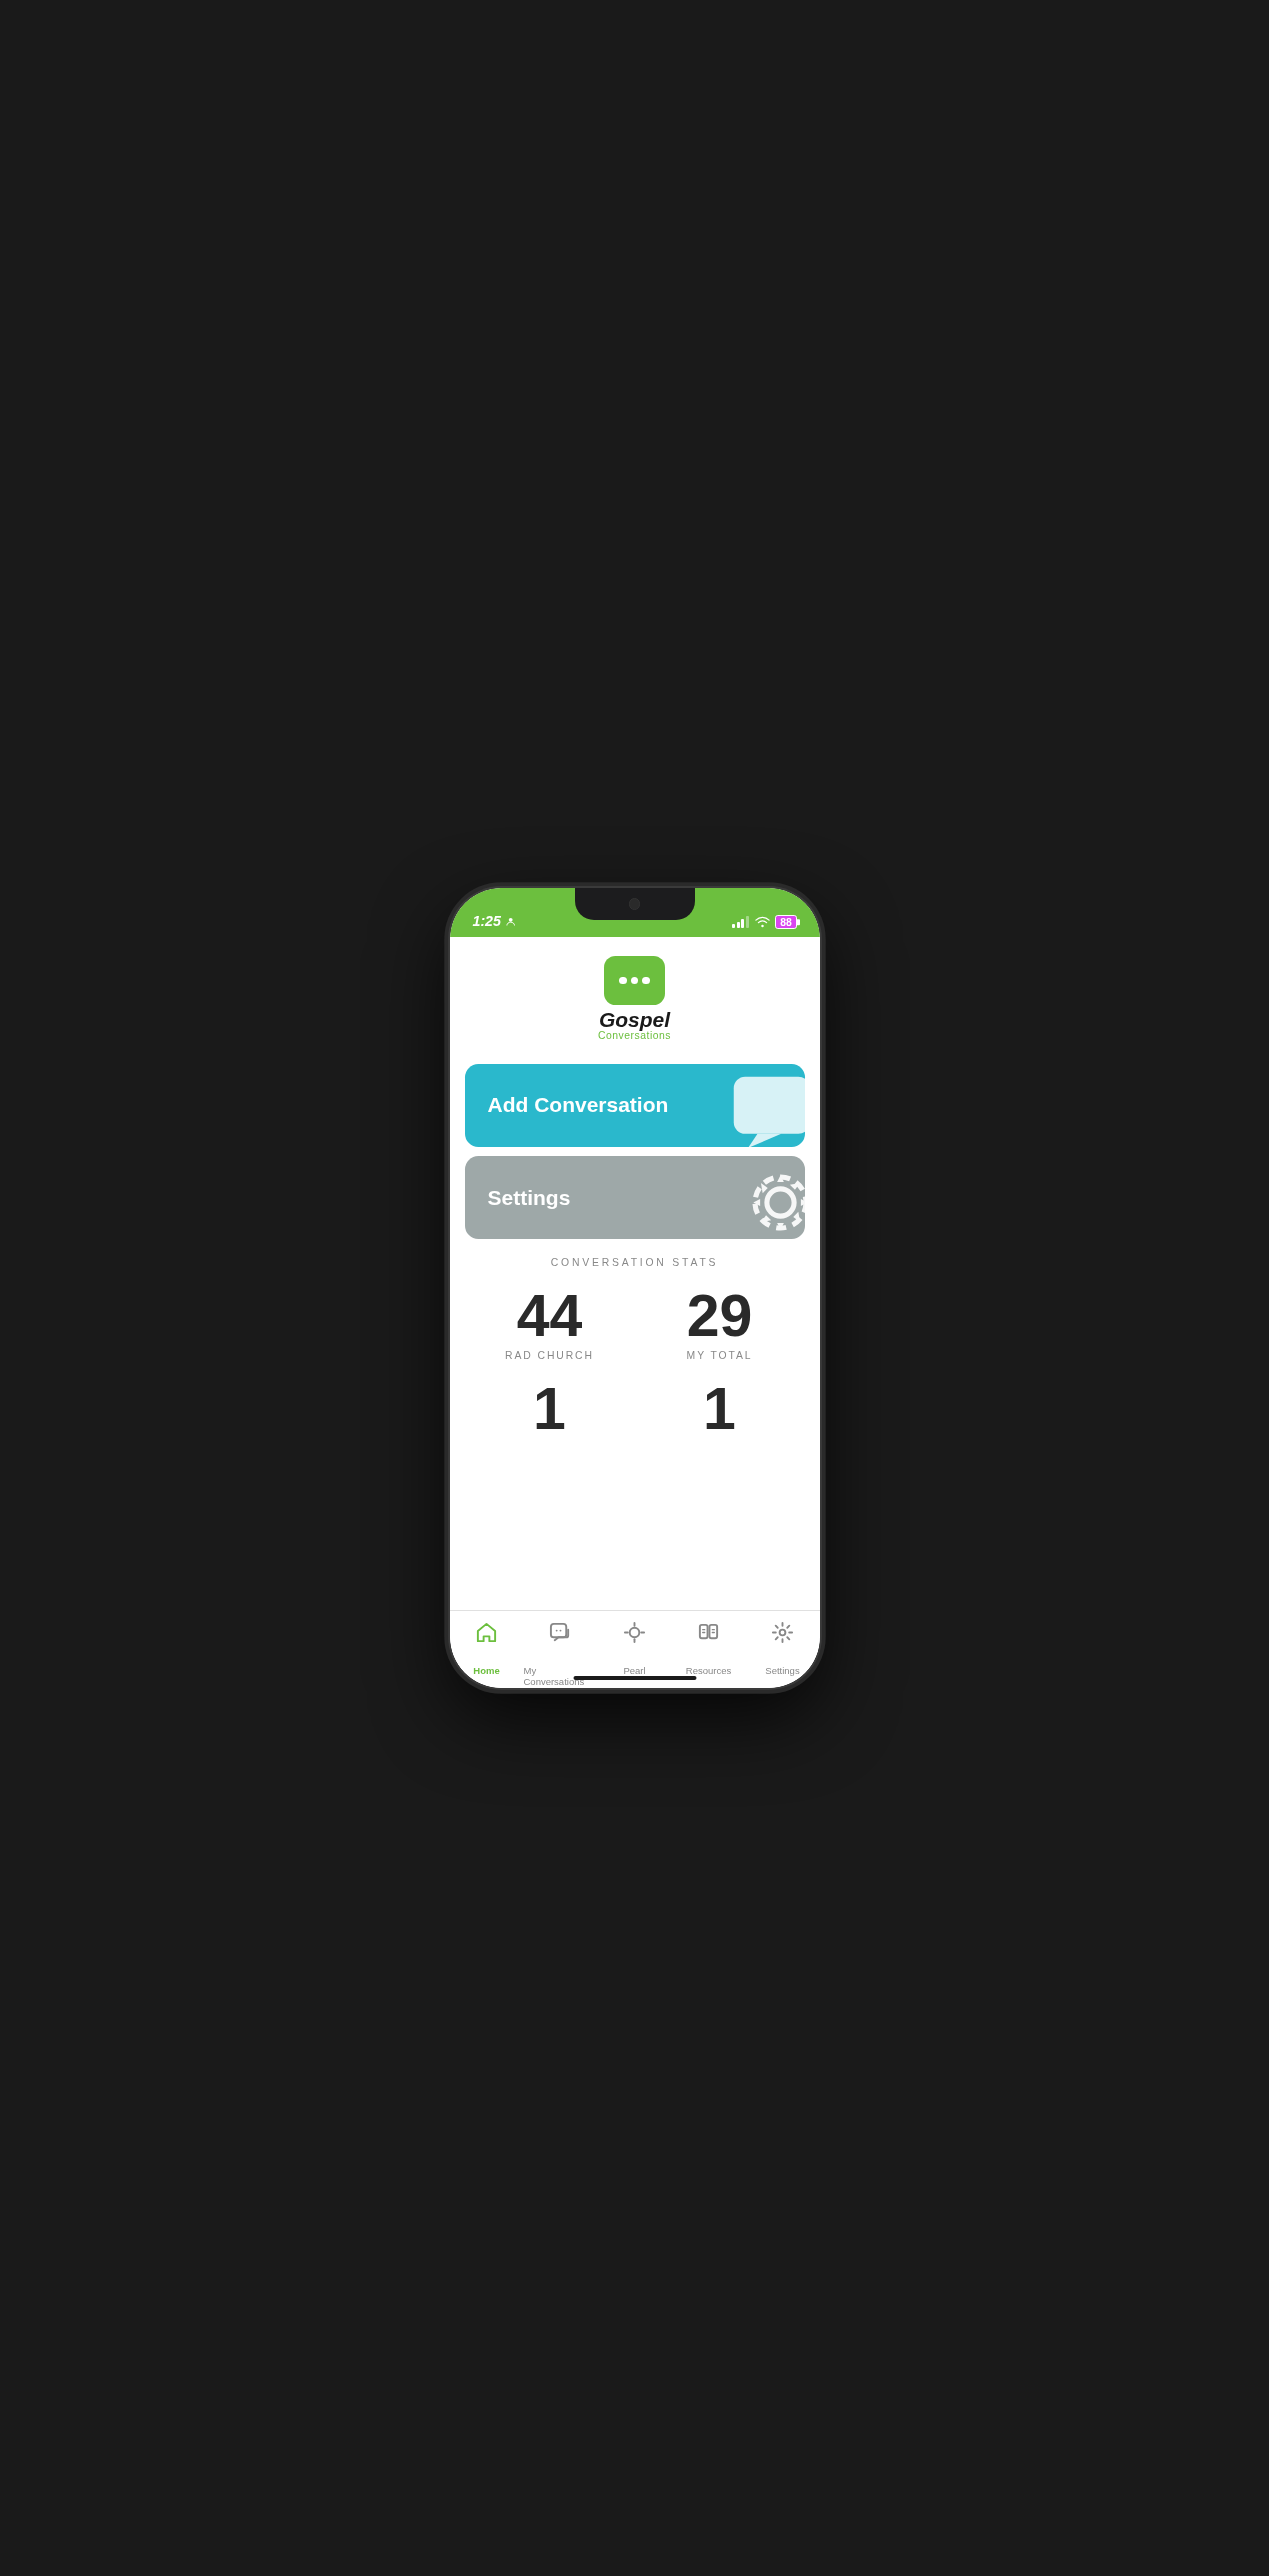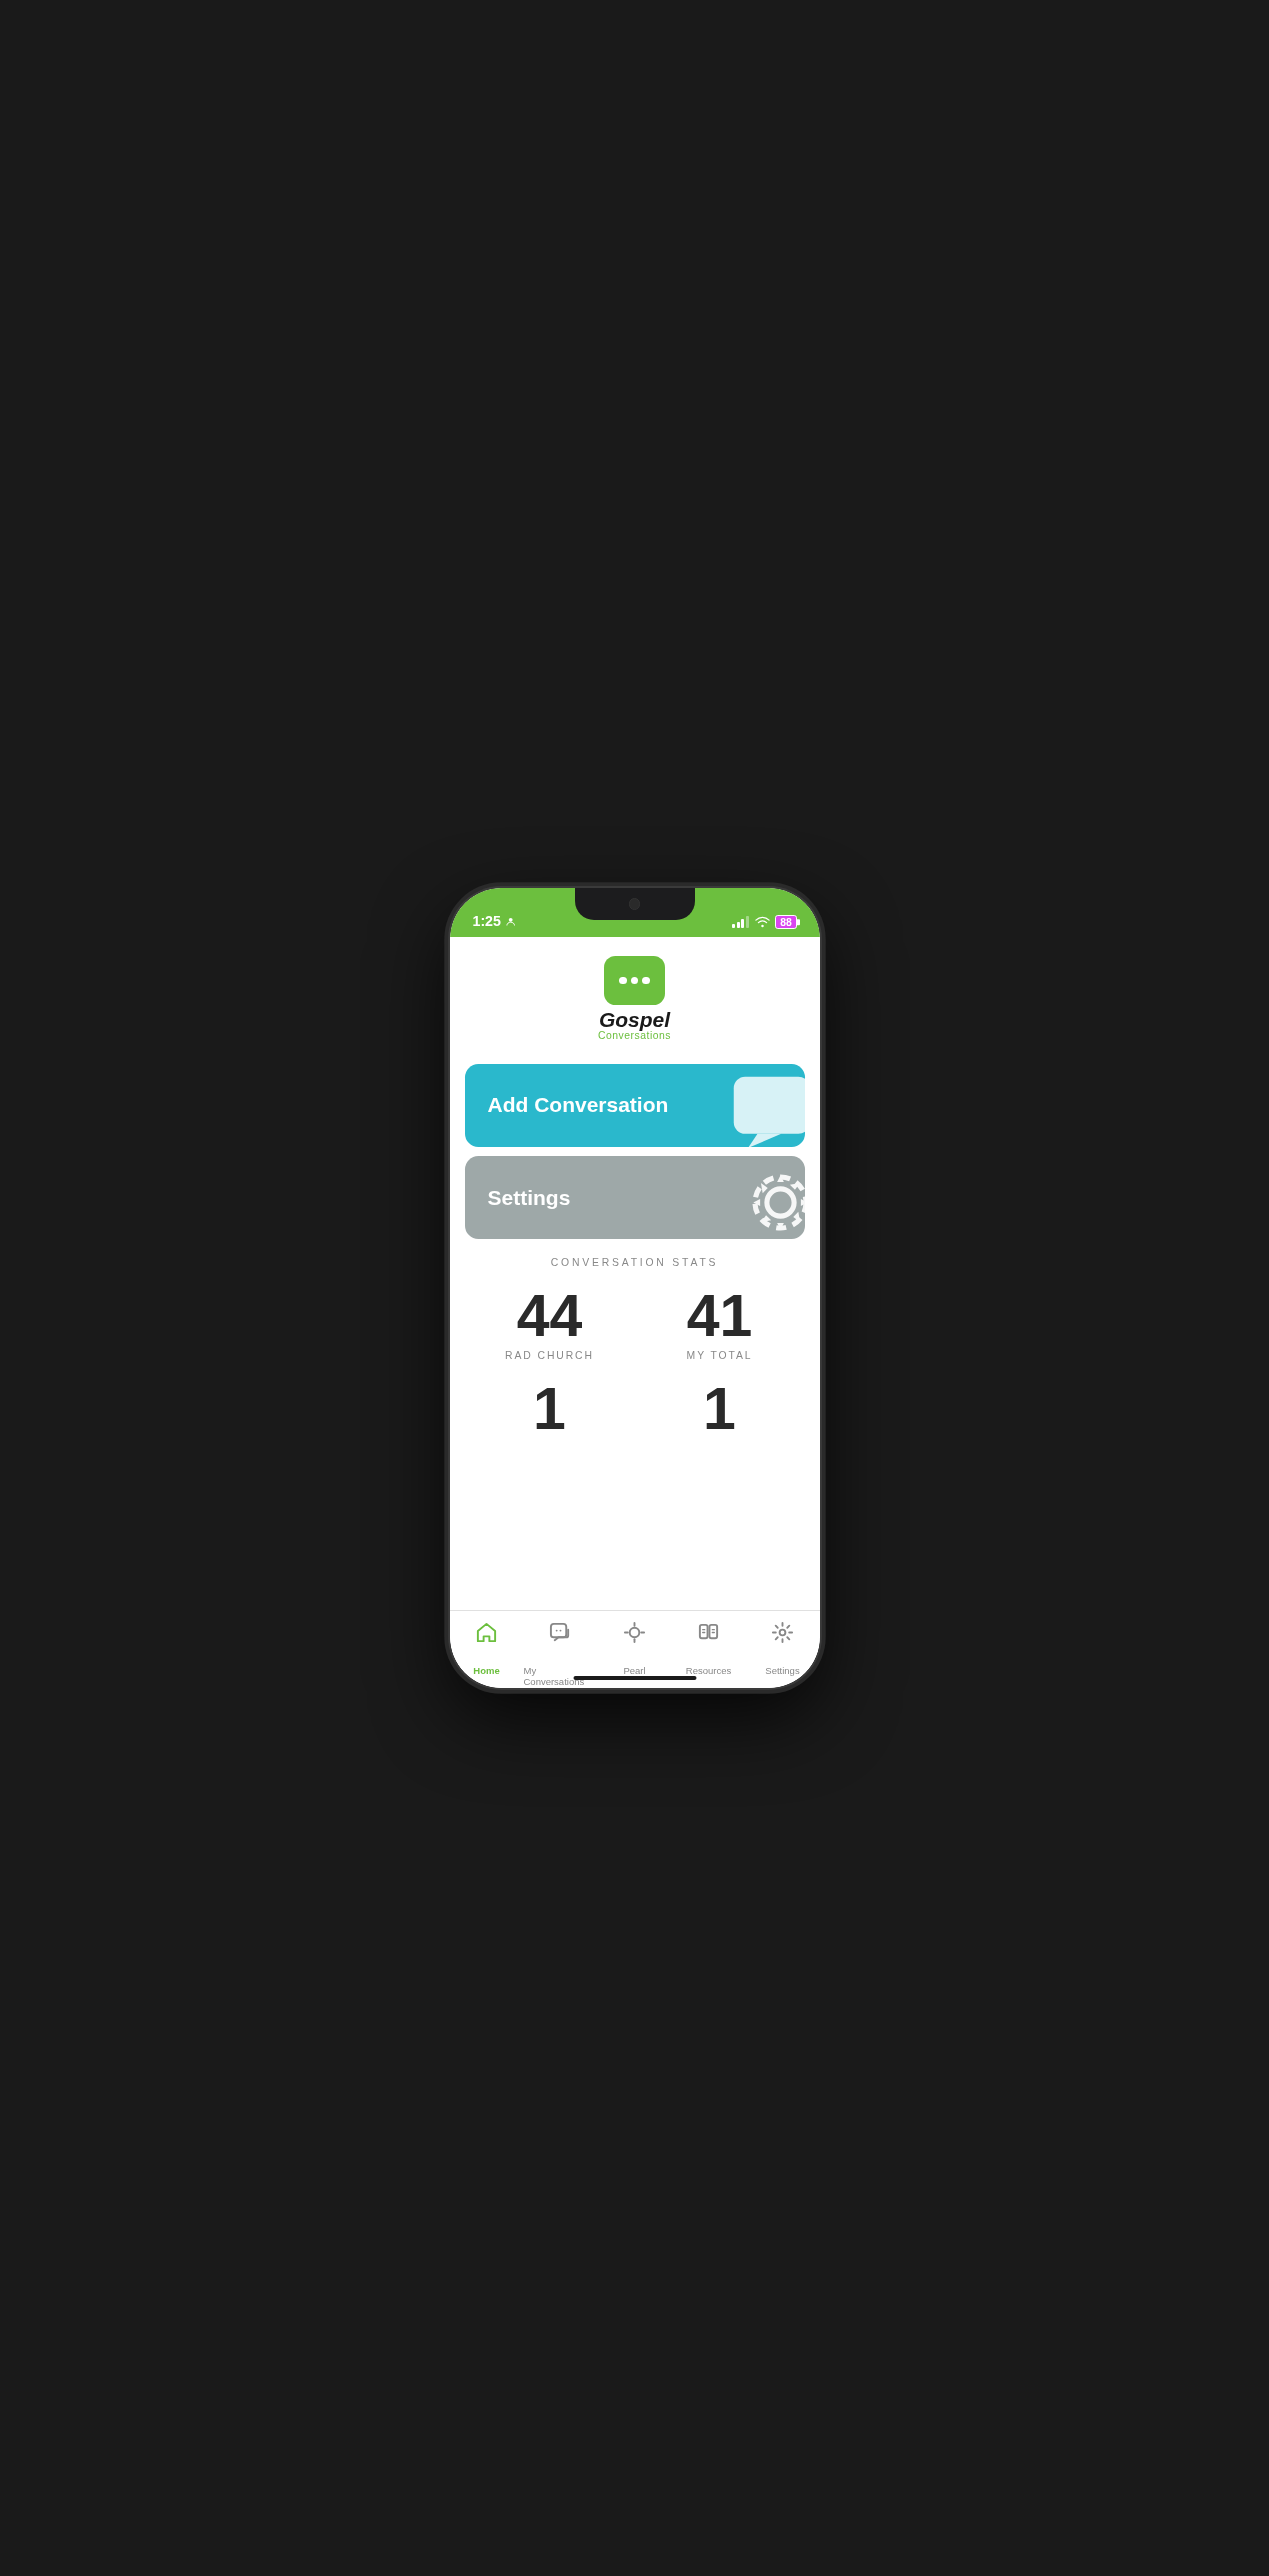--- a/index.html
+++ b/index.html
@@ -70,20 +70,21 @@
       position: relative;
     }
 
     .status-time {
       font-size: 14.2px;
       font-weight: 600;
       color: #fff;
       display: flex;
       align-items: center;
       gap: 3.8px;
+      font-style: italic;
     }
 
     .status-icons {
       display: flex;
       align-items: center;
       gap: 5.7px;
     }
 
     .signal-bars {
       display: flex;
@@ -435,21 +436,21 @@
 
       <div class="stats-section">
         <div class="stats-title">CONVERSATION STATS</div>
 
         <div class="stats-grid">
           <div class="stat-cell">
             <div class="stat-number">44</div>
             <div class="stat-label">RAD CHURCH</div>
           </div>
           <div class="stat-cell">
-            <div class="stat-number">41</div>
+            <div class="stat-number">29</div>
             <div class="stat-label">MY TOTAL</div>
           </div>
           <div class="stat-cell">
             <div class="stat-number">1</div>
 
           </div>
           <div class="stat-cell">
             <div class="stat-number">1</div>
 
           </div>

